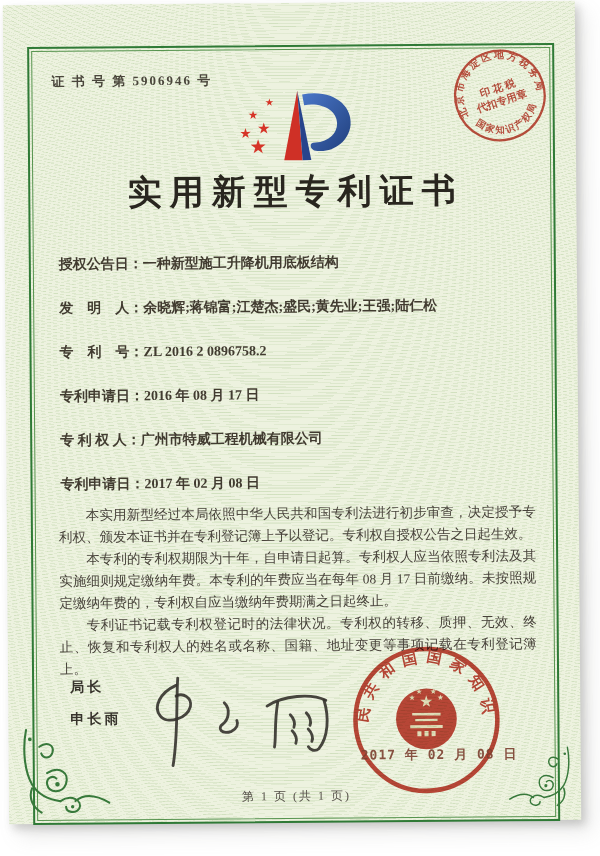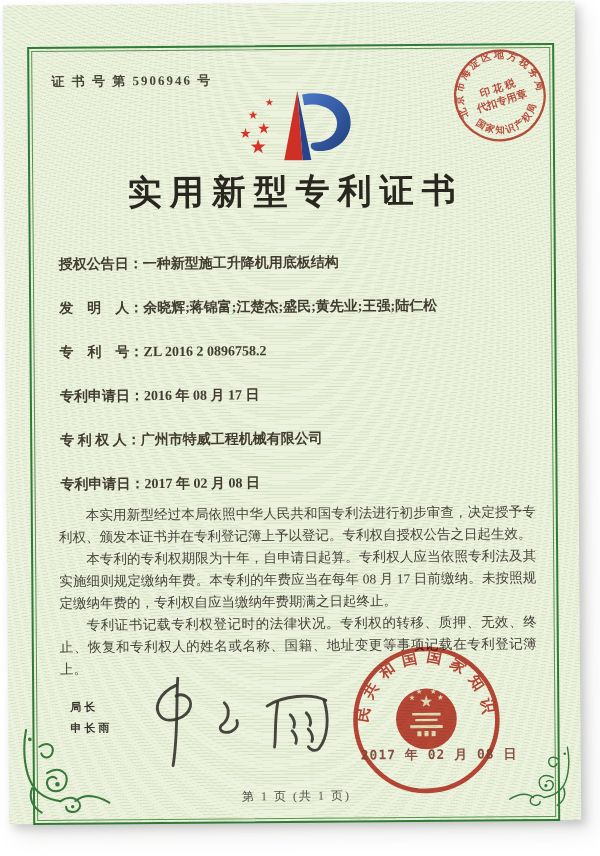--- a/index.html
+++ b/index.html
@@ -32,22 +32,22 @@
     font-size:34px;font-weight:700;color:#29261f;letter-spacing:8px;text-indent:8px;
   }
   .fields{position:absolute;left:28px;right:24px;top:208px;}
   .field-row{margin-bottom:28px;line-height:16px;font-size:14px;color:#413b30;font-weight:600;}
   .field-row .lab{white-space:pre;}
   .body-text{
     position:absolute;left:26px;right:20px;top:456px;
     font-size:13.5px;line-height:22px;color:#47423a;text-align:justify;
   }
   .body-text p{margin:0;text-indent:2em;}
-  .signer{position:absolute;left:36px;top:650px;font-size:11px;font-weight:600;color:#37332c;letter-spacing:3px;line-height:17px;}
-  .signer .name{margin-top:4px;}
+  .signer{position:absolute;left:36px;top:630px;font-size:14px;font-weight:600;color:#37332c;letter-spacing:3px;line-height:17px;}
+  .signer .name{margin-top:15px;}
   .signature-svg{position:absolute;left:108px;top:624px;}
   .page-footer{position:absolute;left:0;bottom:16px;width:100%;text-align:center;font-size:12px;letter-spacing:2px;color:#56514a;}
   .flourish{position:absolute;}
   .flourish-bl{left:10px;top:722px;}
   .flourish-br{left:498px;top:736px;transform:scaleX(-1);}
   .seal{position:absolute;mix-blend-mode:multiply;}
   .seal-tax{left:445px;top:42px;transform:rotate(-18deg);opacity:.88;}
   .seal-main{left:342px;top:642px;opacity:.92;}
   .seal text{font-family:"Liberation Serif","DejaVu Serif",serif;fill:#bf3a2c;font-weight:700;}
   .date-stamp{

